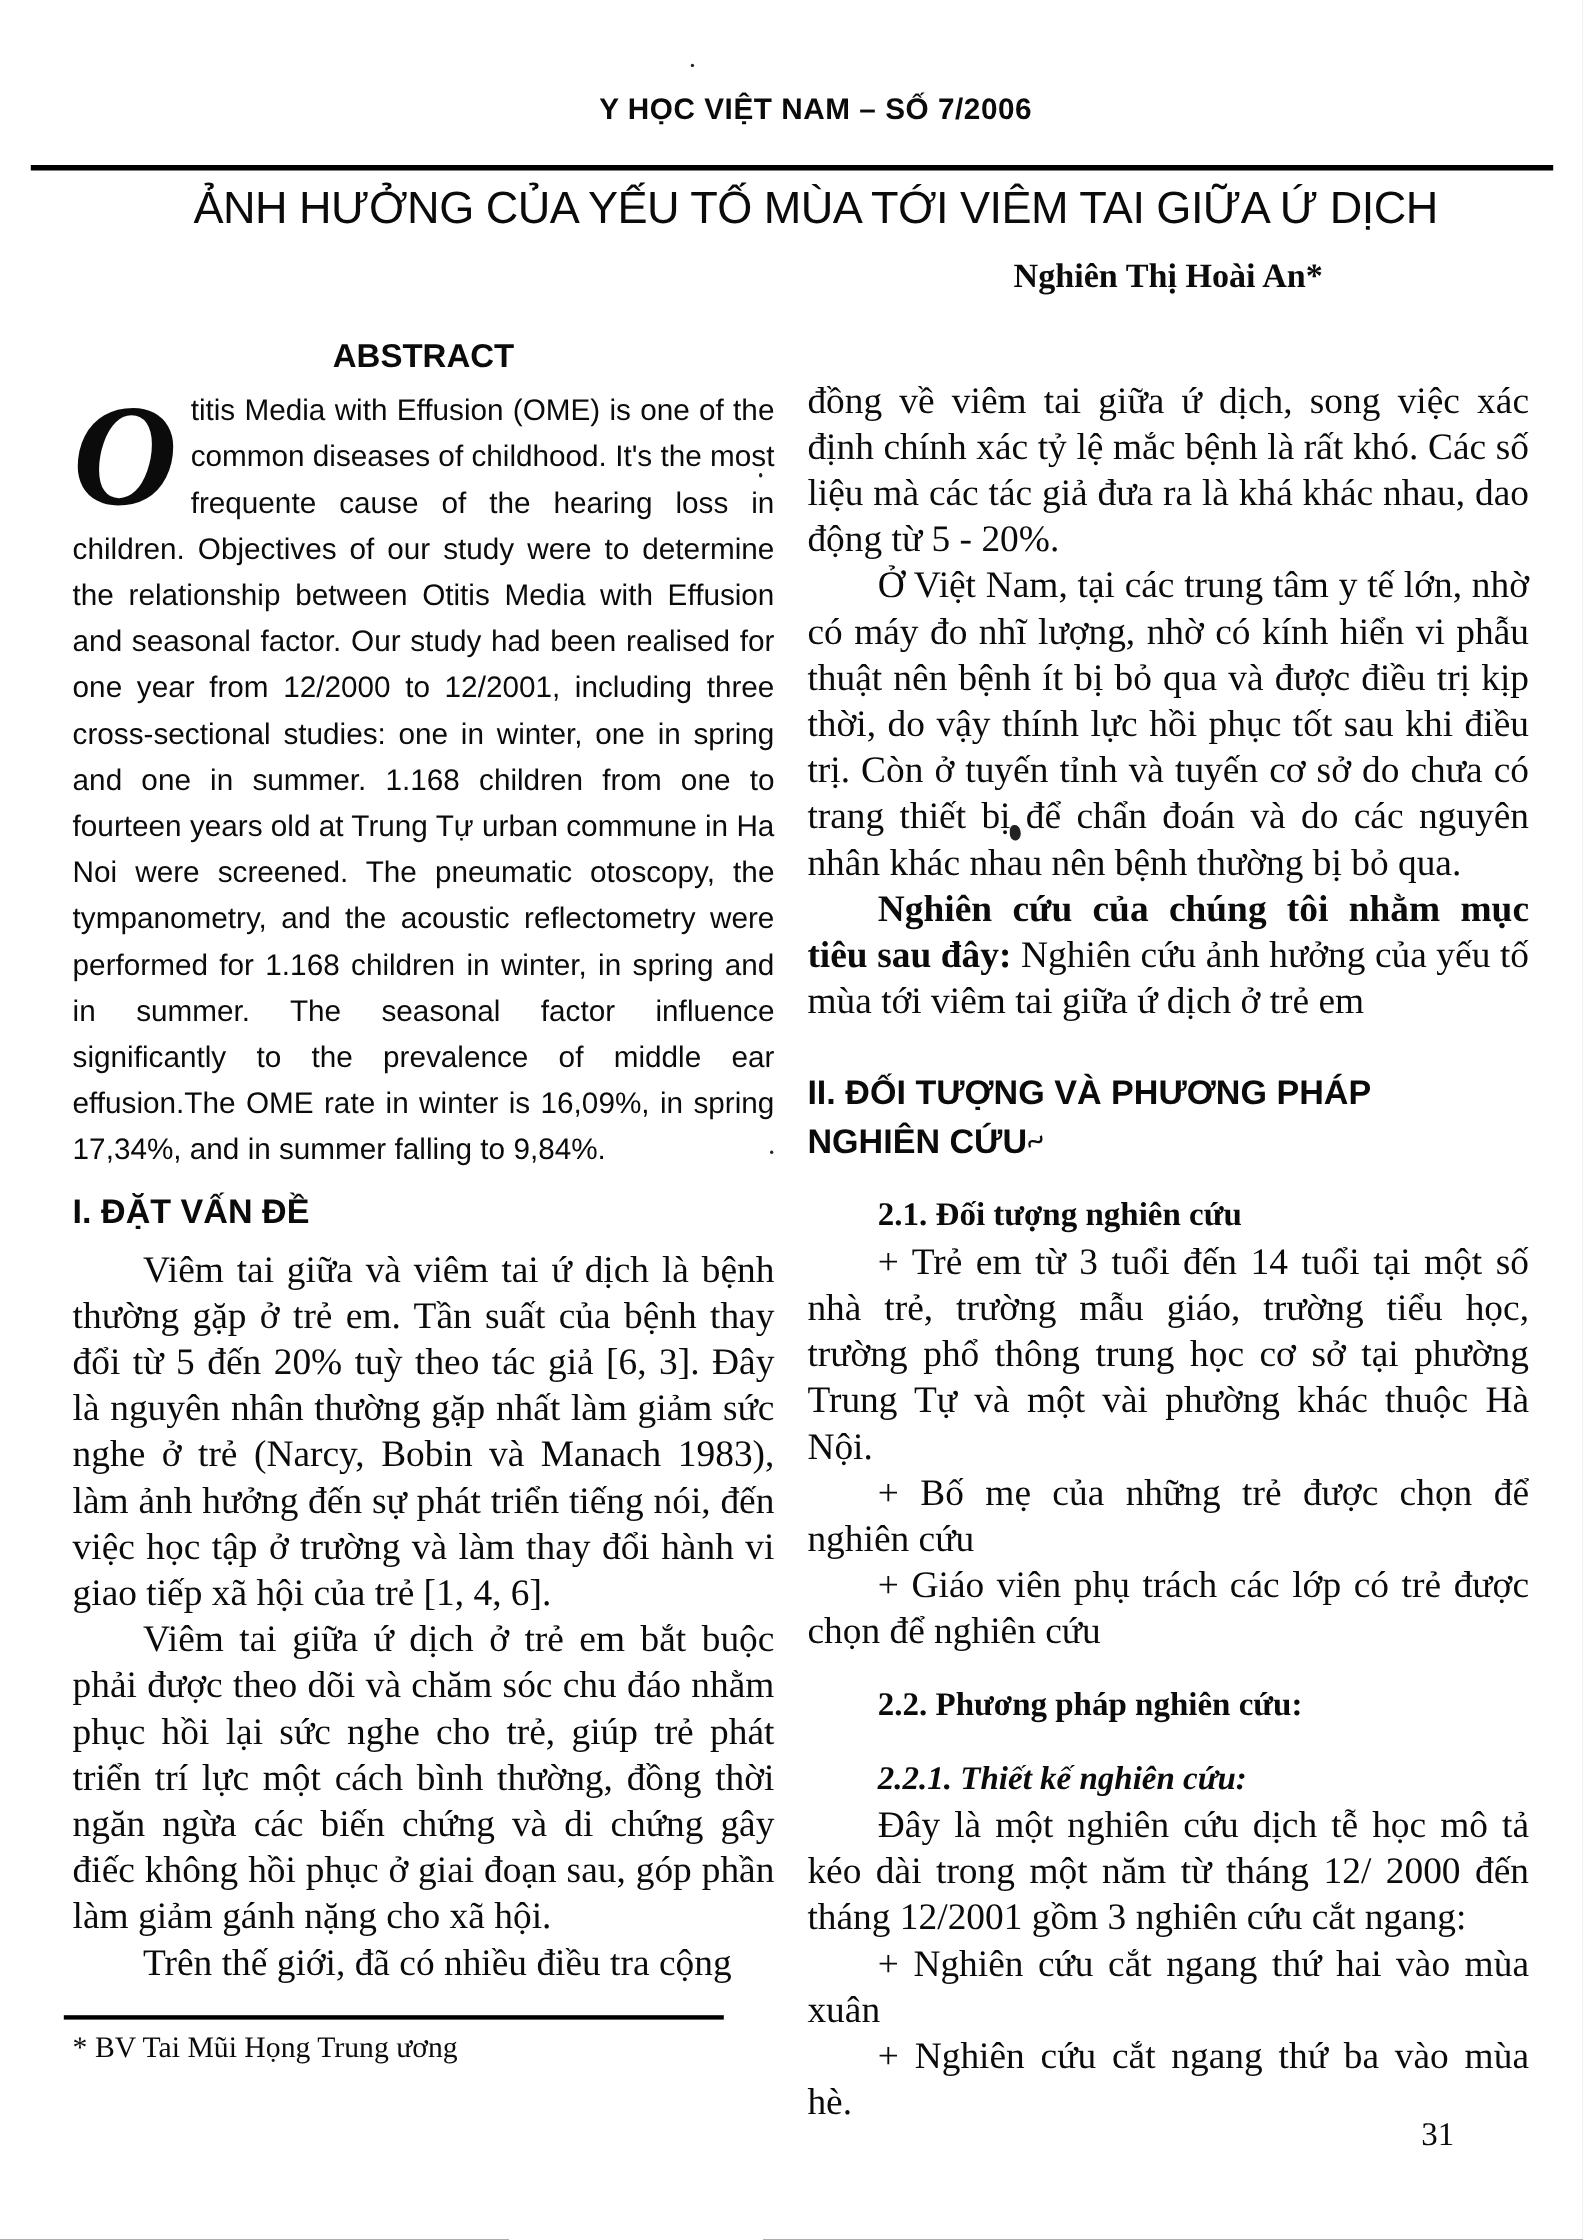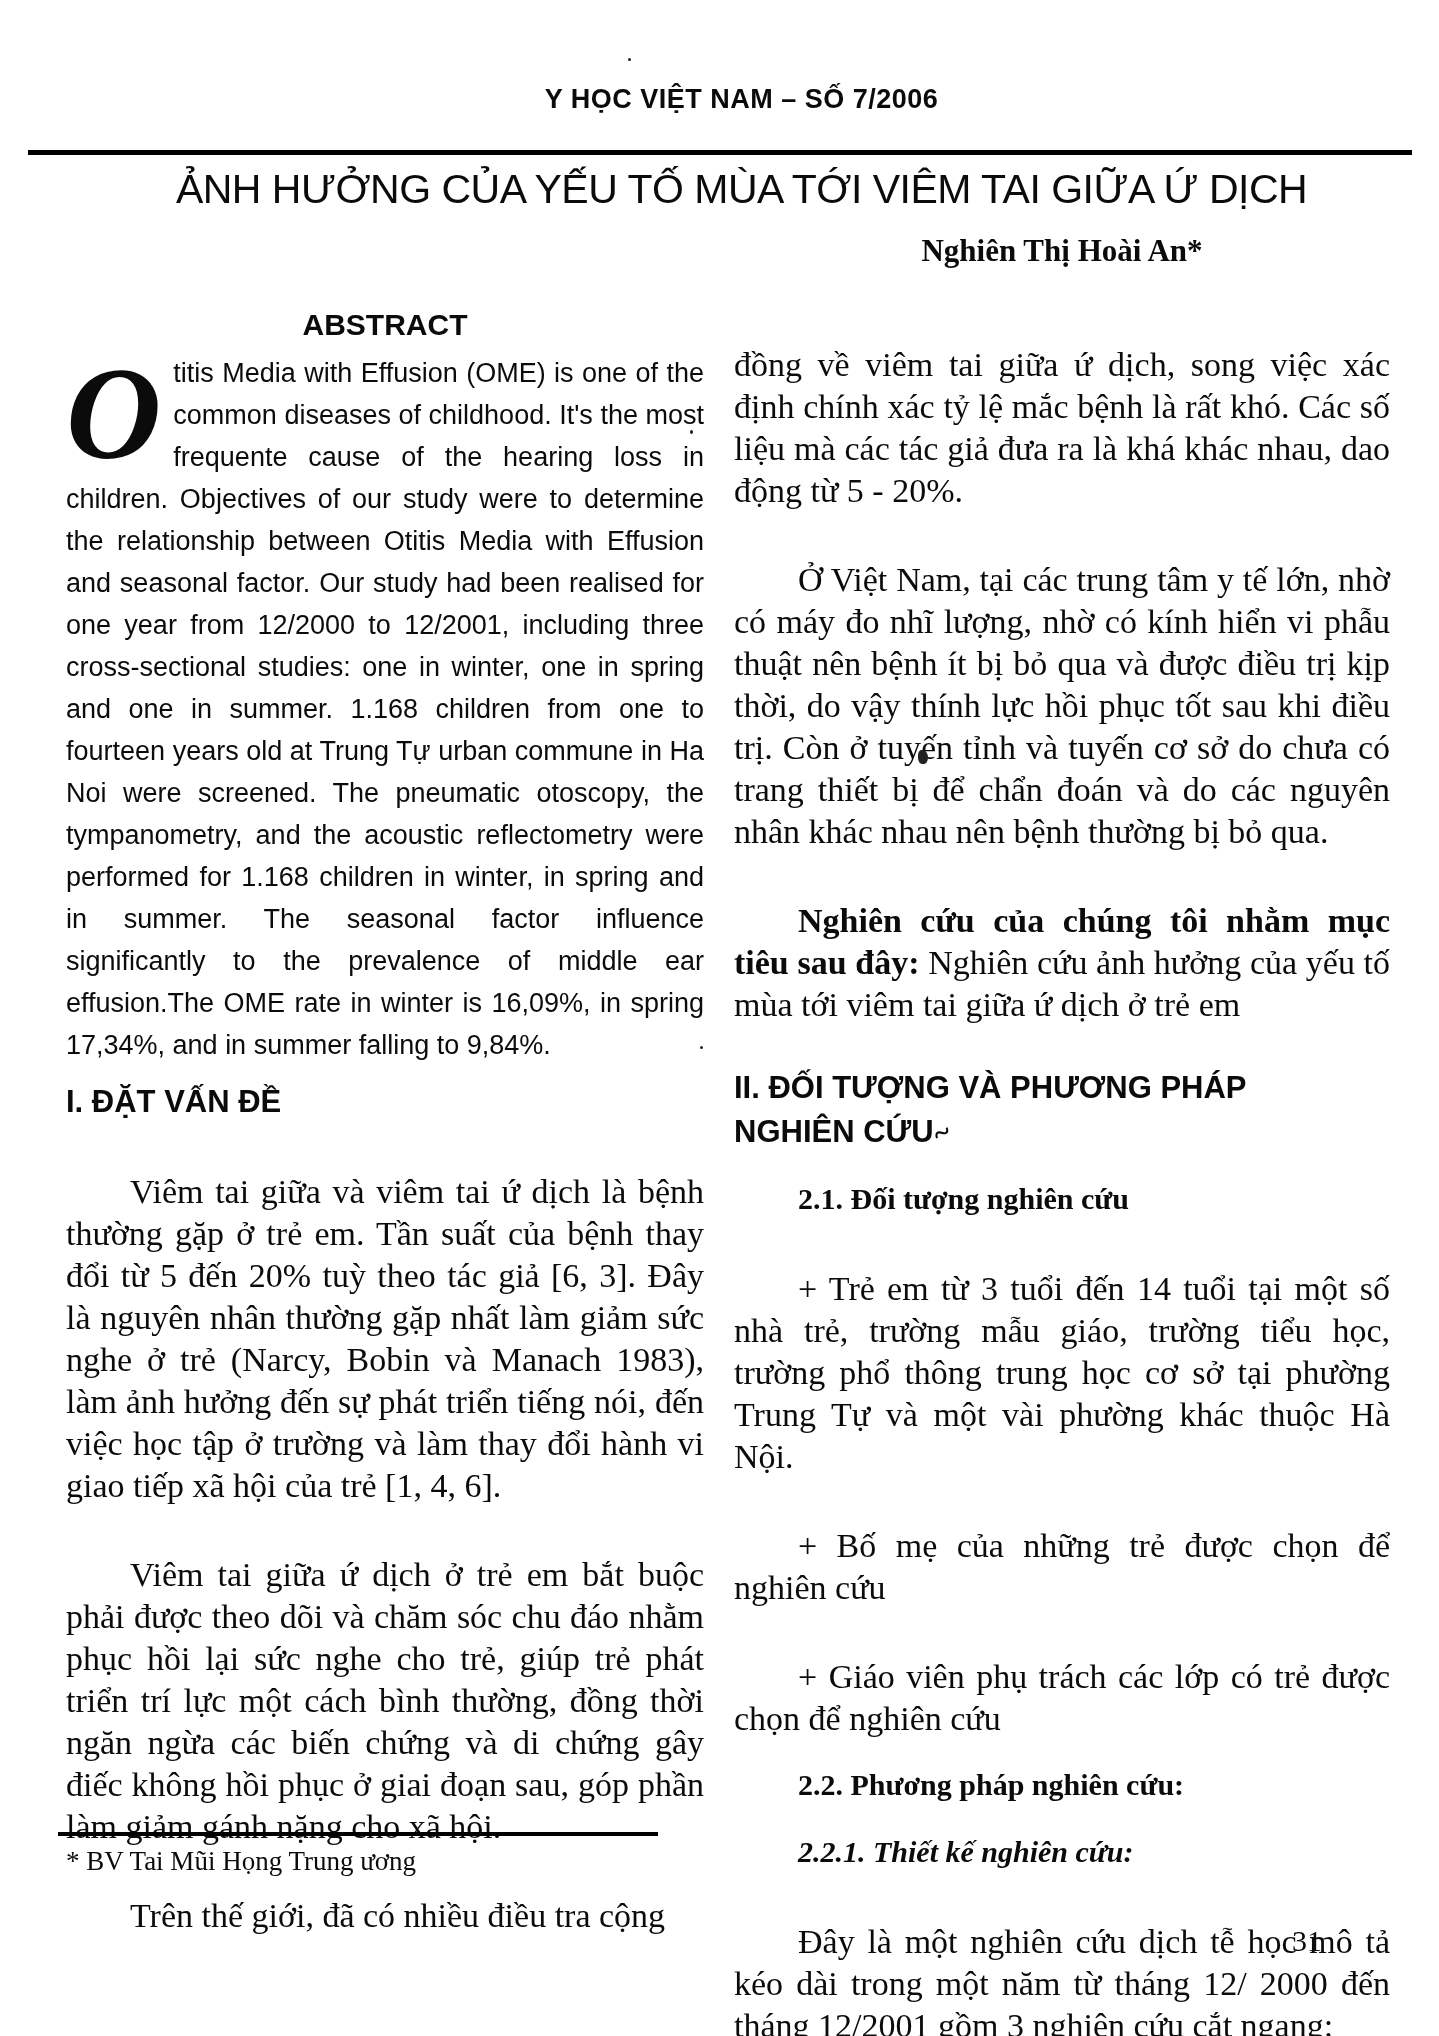--- a/index.html
+++ b/index.html
@@ -52,21 +52,21 @@
   .dropcap {
     float:left;
     font-family:"Liberation Serif", serif;
     font-style:italic; font-weight:bold;
     font-size:132px; line-height:100px;
     margin:12px 12px 0 0;
   }
   .vn {
     font-size:34px; line-height:42px; text-align:justify;
   }
-  .indent { text-indent:64px;margin-top:47px; }
+  .indent { text-indent:64px; }
   .sec-heading {
     font-family:"Liberation Sans", sans-serif;
     font-weight:bold; font-size:31px; line-height:44px;
     white-space:pre-line;
     margin:14px 0 10px 0;
   }
   .sub-heading {
     font-weight:bold; font-size:30px; line-height:44px;
     text-indent:64px;
     margin-top:23px;

